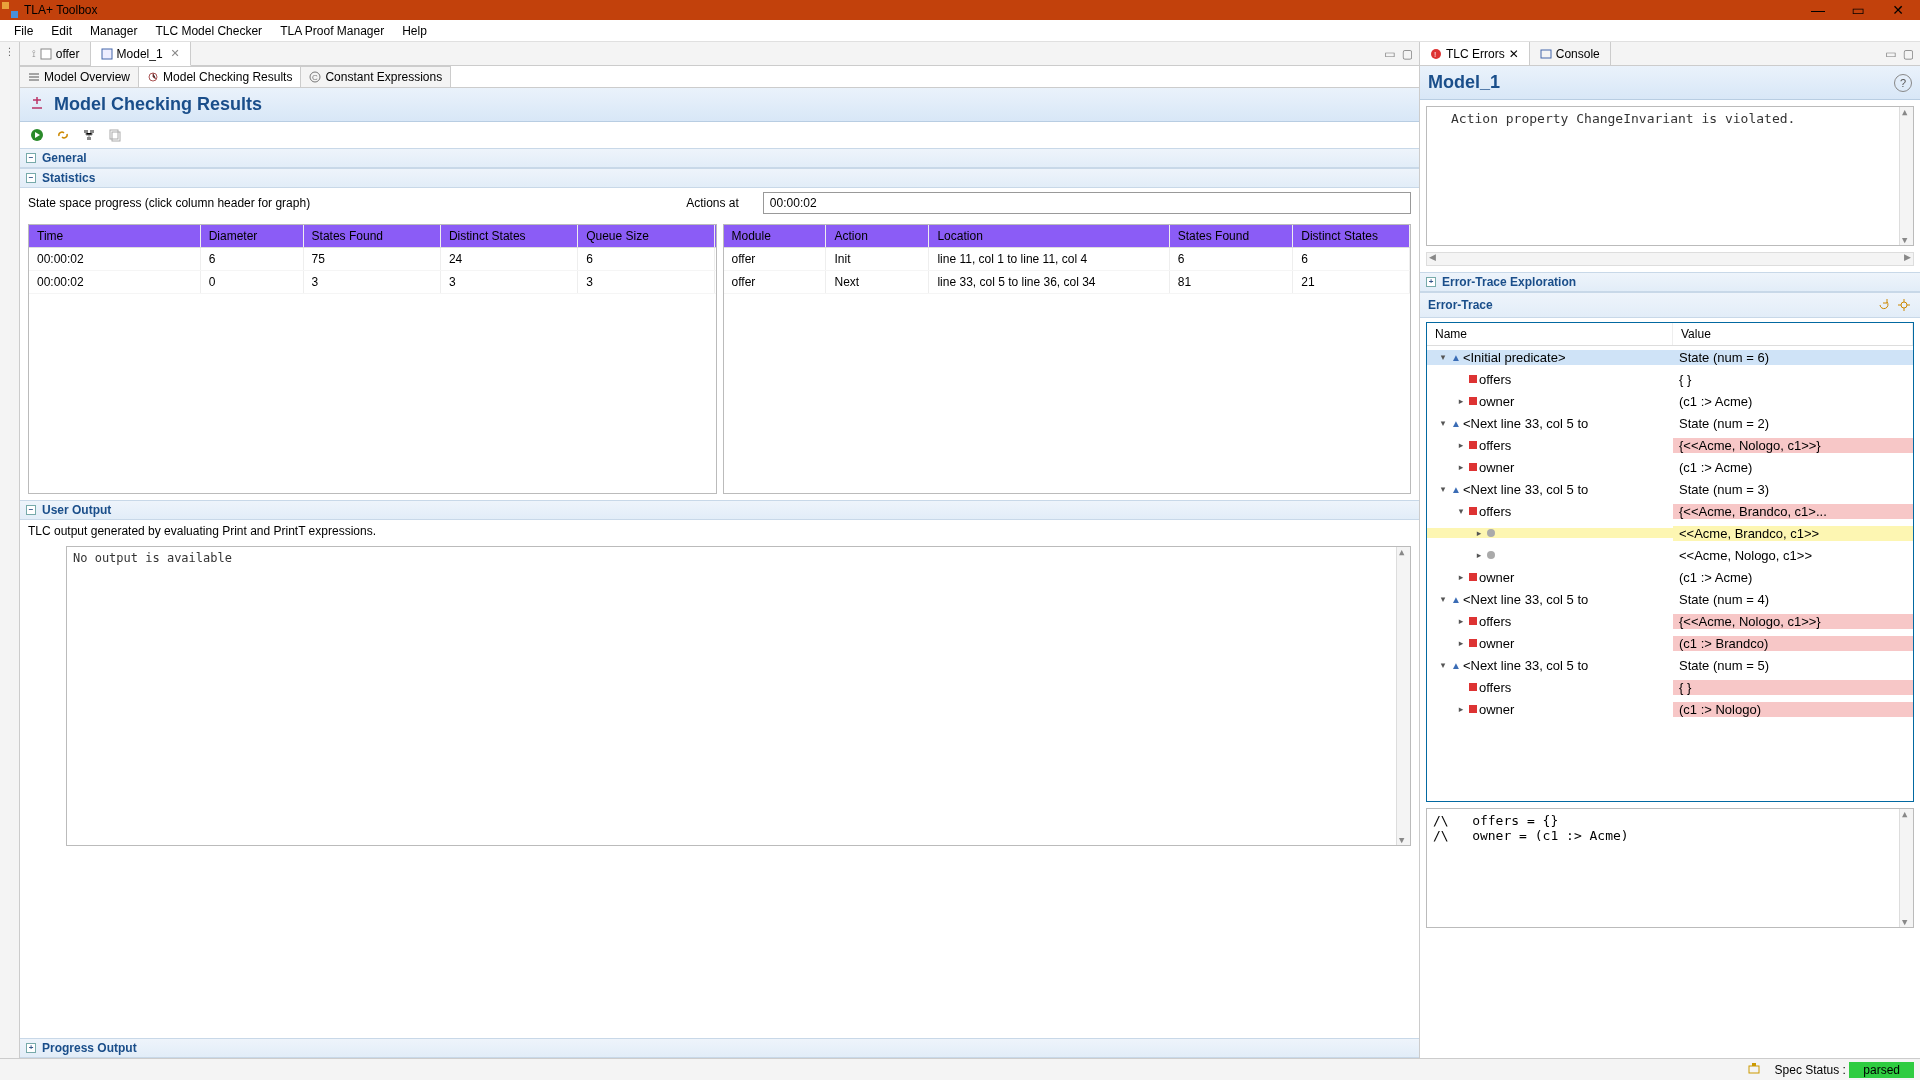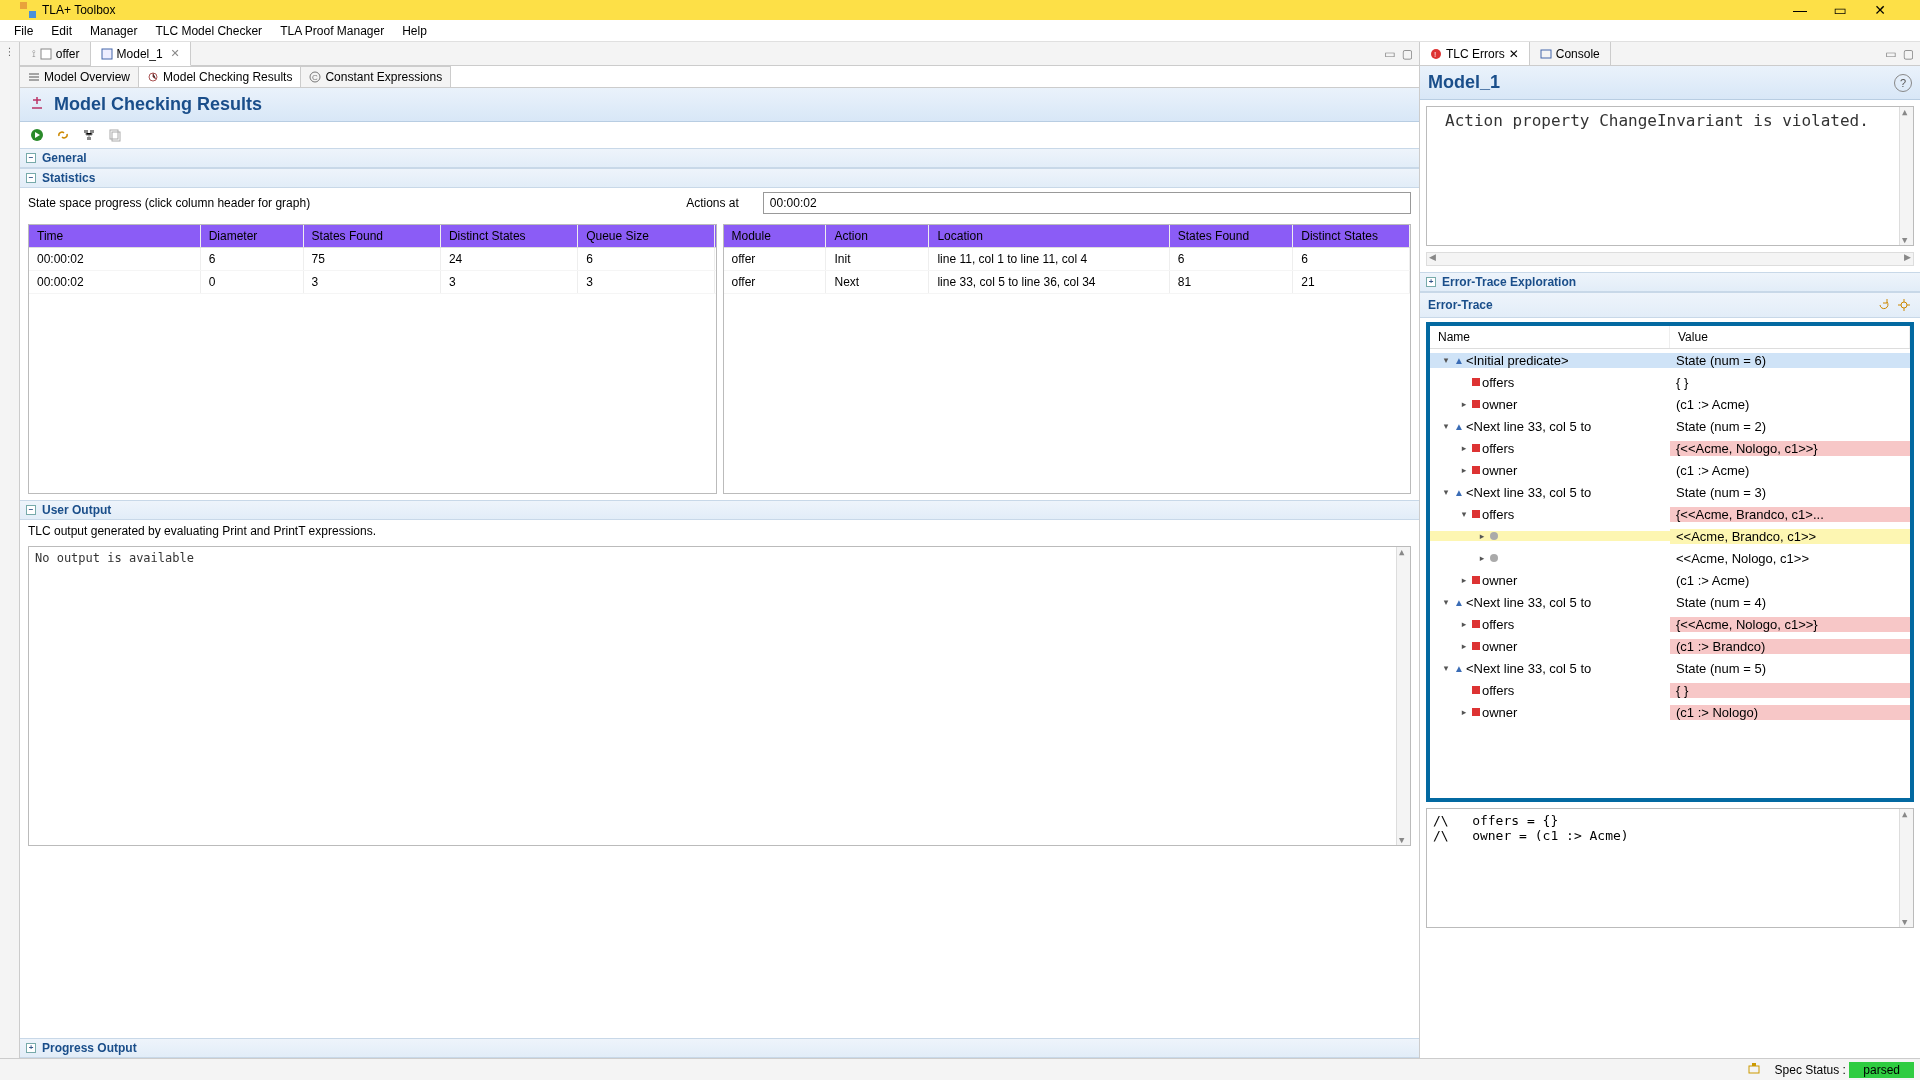--- a/index.html
+++ b/index.html
@@ -12,22 +12,22 @@
   height: 1080px;
   overflow: hidden;
   display: flex;
   flex-direction: column;
 }
 
 .title-bar {
   height: 20px;
   display: flex;
   align-items: center;
-  padding: 0 20px;
-  background: #fde047;
+  padding: 0 2px;
+  background: #c2410c;
 }
 .title-bar .app-icon { width: 16px; height: 16px; margin-right: 6px; position: relative; }
 .title-bar .app-icon::before { content:""; position:absolute; left:0;top:0;width:7px;height:7px;background:#e9a23b; }
 .title-bar .app-icon::after { content:""; position:absolute; right:0;bottom:0;width:7px;height:7px;background:#4a90d9; }
 .title-bar .spacer { flex:1; }
 .win-btn { width:40px; height:20px; display:flex; align-items:center; justify-content:center; font-size:14px; cursor:default; }
 
 
 .menu-bar {
   height: 22px;
@@ -119,31 +119,31 @@
 .rp-tabs { height:24px; display:flex; align-items:stretch; border-bottom:1px solid #ccc; background:#f4f4f4; }
 .rp-tabs .tab { display:flex; align-items:center; gap:4px; padding:0 10px; border-right:1px solid #ccc; cursor:default; }
 .rp-tabs .tab.active { background:#fff; }
 .rp-tabs .fill { flex:1; }
 .rp-tabs .win-icons { display:flex; align-items:center; gap:6px; padding:0 6px; color:#777; }
 
 .model-title-bar { display:flex; align-items:center; padding:6px 8px; background:linear-gradient(#eaf2fb,#d8e7f7); border-bottom:1px solid #b8cde2; }
 .model-title-bar .t { color:#1a4e8a; font-weight:600; font-size:18px; flex:1; }
 .help-circle { width:18px;height:18px;border:1px solid #888;border-radius:50%;display:flex;align-items:center;justify-content:center;color:#555;font-size:11px;cursor:default; }
 
-.err-msg-box { margin:6px; border:1px solid #bbb; height:140px; padding:4px 18px; font-family:Consolas,monospace; font-size:16px; color:#333; position:relative; }
+.err-msg-box { margin:6px; border:1px solid #bbb; height:140px; padding:4px 24px; font-family:Consolas,monospace; font-size:13px; color:#333; position:relative; }
 .mini-scroll-h { height:14px; margin:0 6px 6px 6px; border:1px solid #ddd; background:#f4f4f4; position:relative; }
 .mini-scroll-h::before{content:"◀";position:absolute;left:2px;top:-1px;font-size:9px;color:#888;}
 .mini-scroll-h::after{content:"▶";position:absolute;right:2px;top:-1px;font-size:9px;color:#888;}
 
 .trace-title-bar { display:flex; align-items:center; padding:4px 8px; background:linear-gradient(#eef4fb,#e2edf8); border-top:1px solid #c8d8e8; border-bottom:1px solid #c8d8e8; }
 .trace-title-bar .t { color:#1a4e8a; font-weight:600; flex:1; }
 .trace-title-bar .tool { width:16px;height:16px;margin-left:4px;display:flex;align-items:center;justify-content:center;cursor:default; }
 
 
-.trace-tree { border:4px solid #0369a1; margin:4px 6px 0 6px; height:480px; overflow:auto; }
+.trace-tree { border:1px solid #0369a1; margin:4px 6px 0 6px; height:480px; overflow:auto; }
 .trace-head { display:flex; border-bottom:1px solid #ddd; background:#fff; position:sticky; top:0; }
 .trace-head div { padding:4px 8px; border-right:1px solid #eee; }
 .tc-name { flex:1; }
 .tc-val { width:240px; }
 .tr { display:flex; align-items:center; height:22px; font-size:13px; }
 .tr .name { flex:1; display:flex; align-items:center; gap:2px; white-space:nowrap; overflow:hidden; }
 .tr .val { width:240px; padding:0 6px; white-space:nowrap; overflow:hidden; text-overflow:ellipsis; font-size:13px; }
 .tr.sel .val, .tr.sel .name { background:#cfe3f7; }
 .tr.pink .val { background:#f7c7c7; }
 .tr.yellow .val, .tr.yellow .name { background:#fdf6b2; }
@@ -337,21 +337,21 @@
     </div>
 
     <div class="section-strip">
       <span class="twisty">−</span>
       <span>User Output</span>
     </div>
     <div class="content-block">
       <span>TLC output generated by evaluating Print and PrintT expressions.</span>
     </div>
     <div class="content-block" style="flex:1;display:flex;">
-      <div class="out-box" style="flex:1;">
+      <div class="out-box" style="flex:1;margin-left:38px;">
         <span>No output is available</span>
         <div class="scrollbar-stub"></div>
       </div>
     </div>
 
     <div class="section-strip">
       <span class="twisty">+</span>
       <span>Progress Output</span>
     </div>
   </div>

